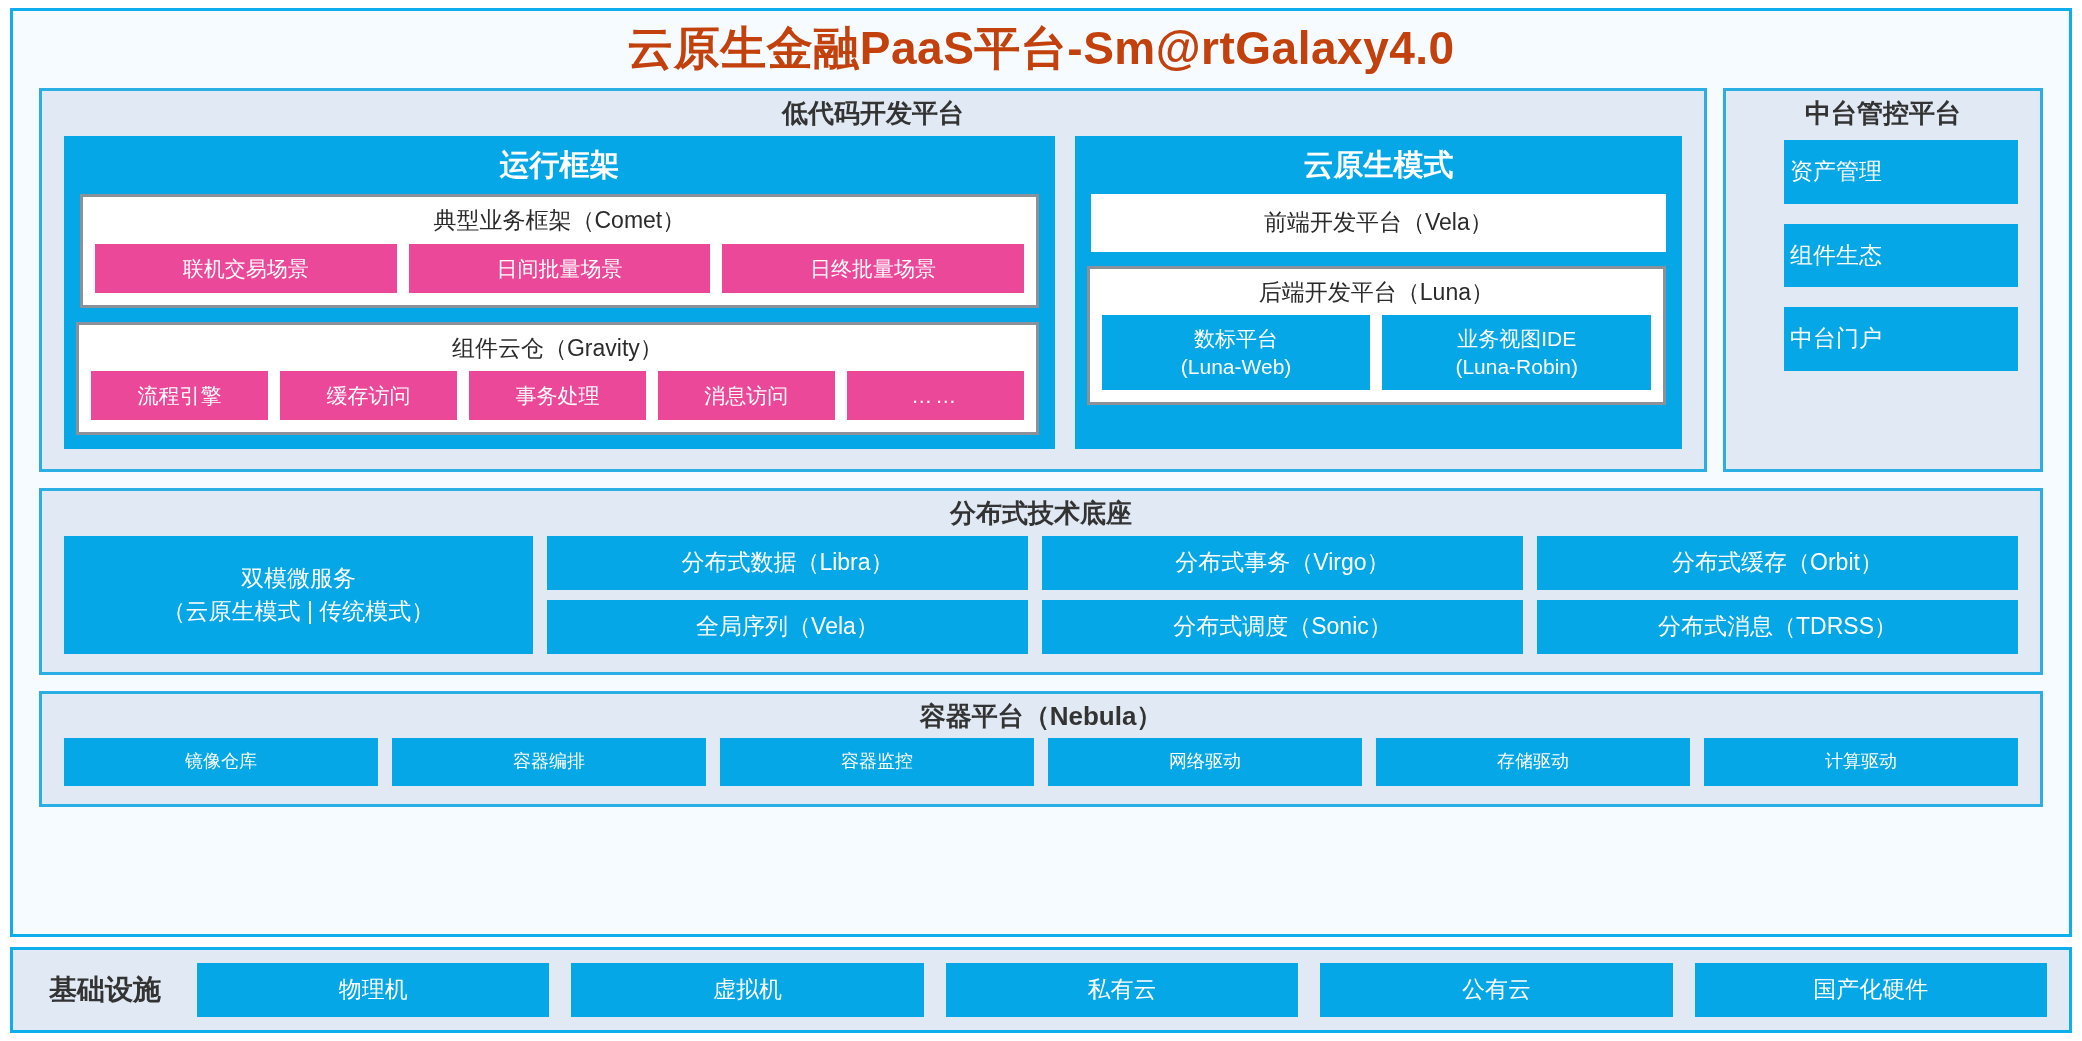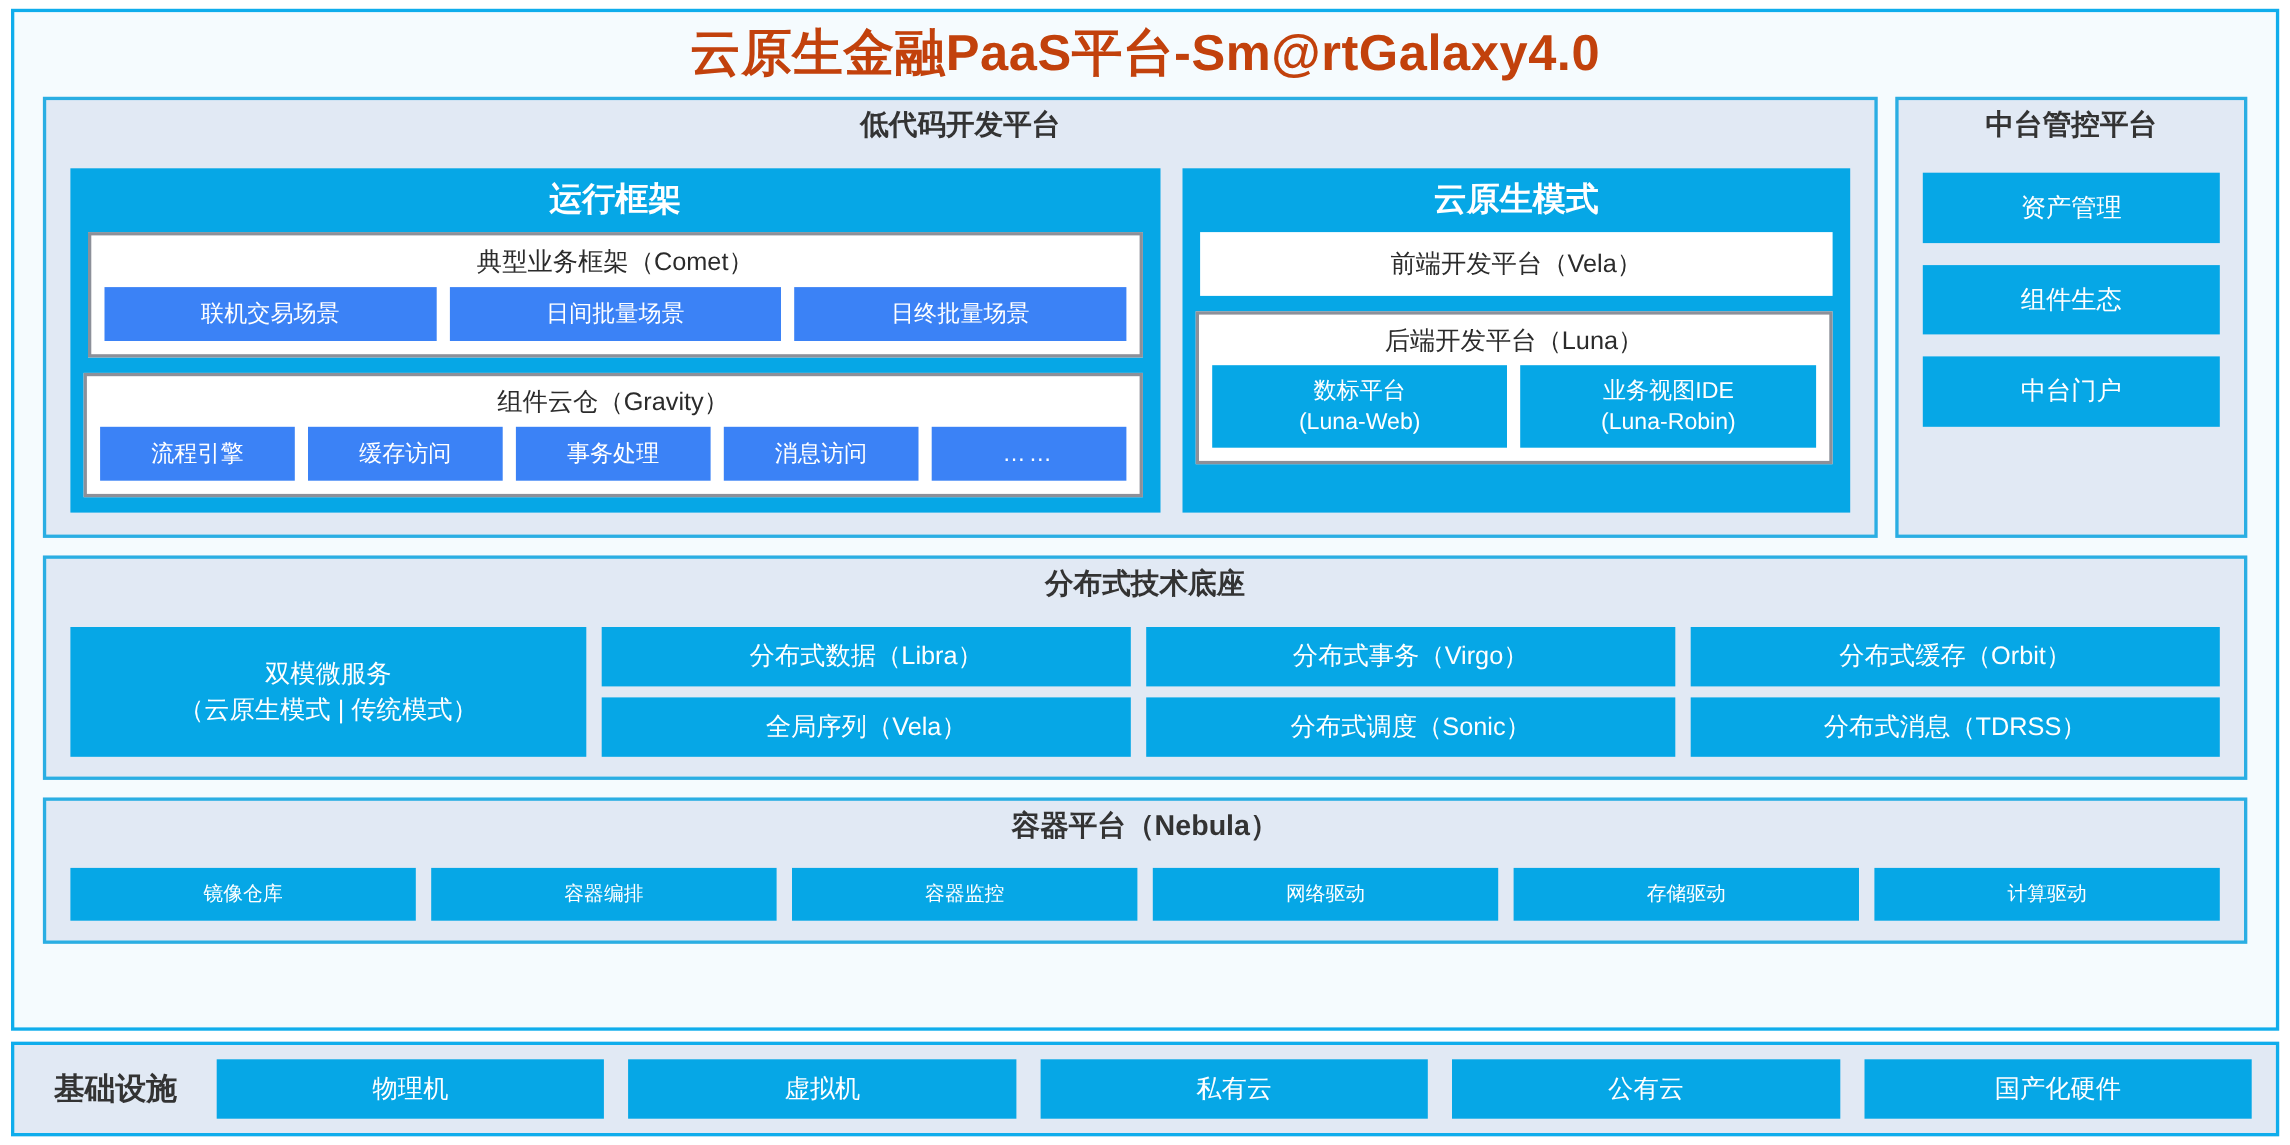--- a/index.html
+++ b/index.html
@@ -42,21 +42,21 @@
     border:3px solid #2aaee3;
     background:#e1e9f4;
     box-sizing:border-box;
     display:flex;flex-direction:column;
   }
   .panel-title{
     text-align:center;
     font-size:26px;
     font-weight:700;
     color:#333333;
-    padding:8px 0 24px 0;
+    padding:8px 0 7px 0;
     line-height:1.15;
   }
 
   
   .row-top{display:flex;gap:16px;align-items:stretch;}
   .lowcode{flex:1 1 auto;}
   .control{width:320px;flex:0 0 320px;}
 
   .lowcode-body{
     display:flex;gap:20px;
@@ -91,21 +91,21 @@
   .white-box:last-child{margin-bottom:0;margin-left:12px;}
   .white-box-title{
     text-align:center;
     font-size:23px;
     color:#2b2b2b;
     padding:2px 0 10px 0;
     line-height:1.15;
   }
   .chip-row{display:flex;gap:12px;}
   .chip{
-    background:#3b82f6;
+    background:#ec4899;
     color:#ffffff;
     font-size:21px;
     text-align:center;
     padding:12px 6px;
     flex:1 1 0;
     box-sizing:border-box;
     line-height:1.2;
     white-space:nowrap;
   }
   .chip.dots{letter-spacing:3px;}
@@ -134,23 +134,24 @@
   }
 
   
   .control-body{
     padding:4px 22px 20px 22px;
     display:flex;flex-direction:column;gap:20px;
     flex:1 1 auto;
   }
   .control-chip{
     background:#06a7e6;color:#fff;
-    font-size:23px;text-align:center;
+    font-size:23px;
     padding:18px 6px;
     line-height:1.2;
+    margin-left:36px;
   }
 
   
   .base-body{
     display:flex;gap:14px;
     padding:0 22px 18px 22px;
     align-items:stretch;
   }
   .base-col-wide{flex:0 0 24%;display:flex;}
   .base-col{flex:1 1 0;display:flex;flex-direction:column;gap:10px;}

